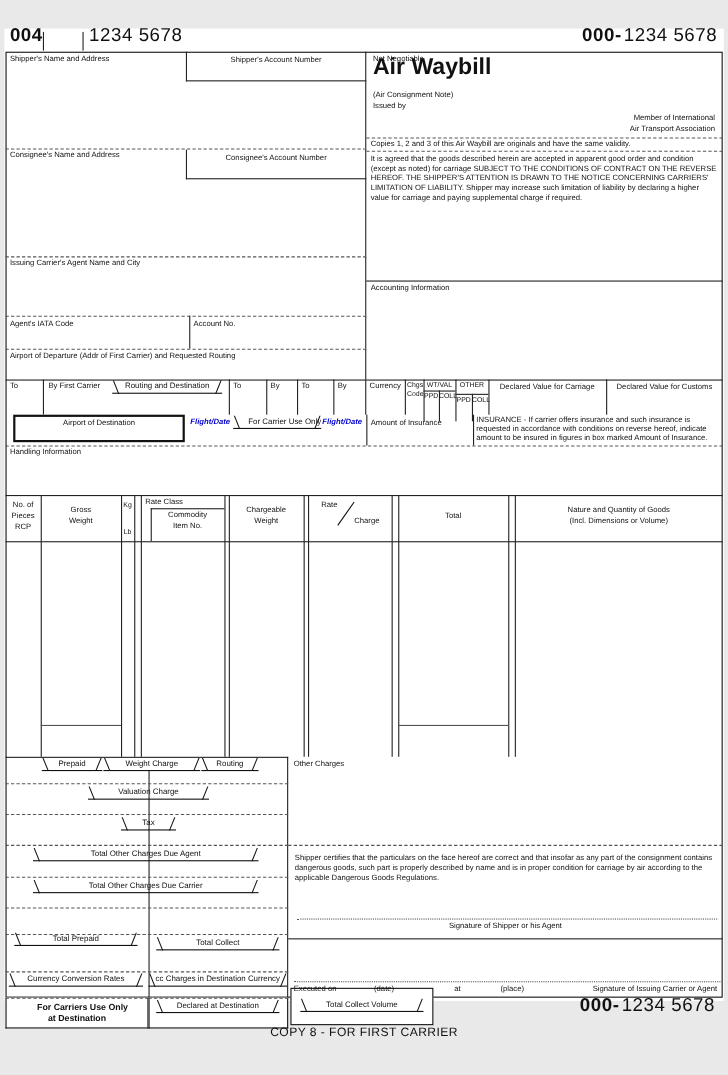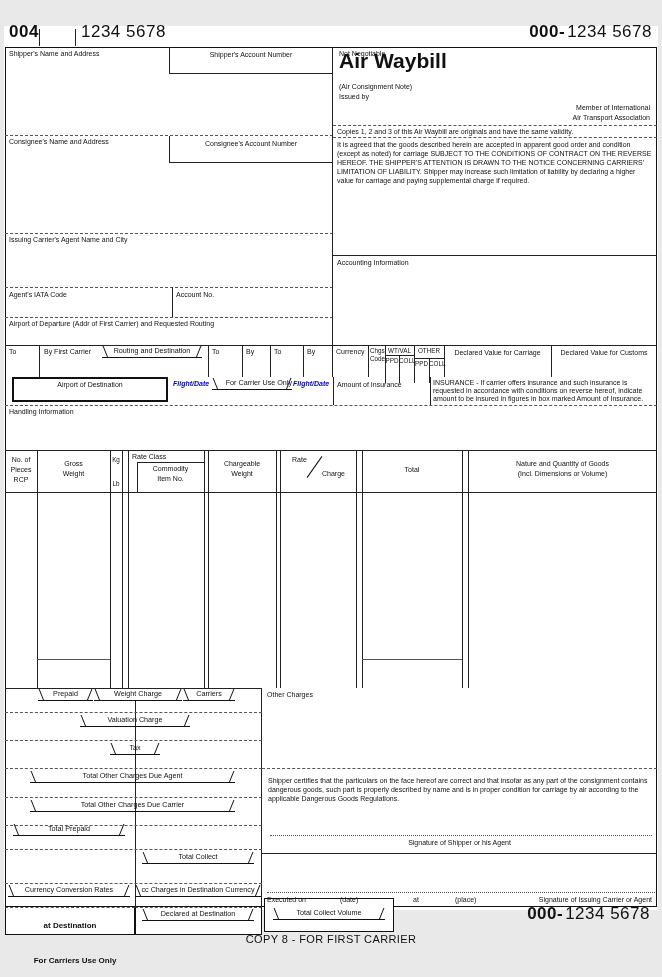--- a/index.html
+++ b/index.html
@@ -162,46 +162,46 @@
   <div class="lbl lbl-c" style="left:468px;top:460px;width:189px;">Nature and Quantity of Goods</div>
   <div class="lbl lbl-c" style="left:468px;top:470px;width:189px;">(Incl. Dimensions or Volume)</div>
   <div class="hline" style="left:37px;top:659px;width:73px;background:#555;"></div>
   <div class="hline" style="left:362px;top:659px;width:100px;background:#555;"></div>
 
   <div class="box" style="left:5px;top:688px;width:257px;height:219px;border-top:1px solid #222;border-right:1px solid #222;"></div>
   <div class="vline" style="left:135px;top:700px;height:235px;"></div>
 
   <div class="trap" style="left:38px;top:689px;width:55px;">Prepaid</div>
   <div class="trap" style="left:94px;top:689px;width:88px;">Weight Charge</div>
-  <div class="trap" style="left:183px;top:689px;width:52px;">Carriers</div>
+  <div class="trap" style="left:183px;top:689px;width:52px;">Routing</div>
 
   <div class="hdash" style="left:5px;top:712px;width:257px;"></div>
   <div class="trap" style="left:80px;top:715px;width:110px;">Valuation Charge</div>
 
   <div class="hdash" style="left:5px;top:740px;width:257px;"></div>
   <div class="trap" style="left:110px;top:743px;width:50px;">Tax</div>
 
   <div class="hdash" style="left:5px;top:768px;width:257px;"></div>
   <div class="trap" style="left:30px;top:771px;width:205px;">Total Other Charges Due Agent</div>
 
   <div class="hdash" style="left:5px;top:797px;width:257px;"></div>
   <div class="trap" style="left:30px;top:800px;width:205px;">Total Other Charges Due Carrier</div>
 
   <div class="hdash" style="left:5px;top:825px;width:257px;"></div>
 
   <div class="hdash" style="left:5px;top:849px;width:257px;"></div>
-  <div class="trap" style="left:13px;top:824px;width:112px;">Total Prepaid</div>
+  <div class="trap" style="left:13px;top:848px;width:112px;">Total Prepaid</div>
   <div class="trap" style="left:142px;top:852px;width:112px;">Total Collect</div>
 
   <div class="hdash" style="left:5px;top:883px;width:257px;"></div>
   <div class="trap" style="left:8px;top:885px;width:122px;">Currency Conversion Rates</div>
   <div class="trap" style="left:135px;top:885px;width:126px;">cc Charges in Destination Currency</div>
 
   <div class="box" style="left:5px;top:907px;width:130px;height:28px;border:1px solid #111;border-top:1px dashed #555;background:#fff;"></div>
-  <div class="lbl lbl-c" style="left:5px;top:912px;width:140px;font-weight:bold;font-size:8px;margin-top:45px;">For Carriers Use Only</div>
+  <div class="lbl lbl-c" style="left:5px;top:912px;width:140px;font-weight:bold;font-size:8px;">For Carriers Use Only</div>
   <div class="lbl lbl-c" style="left:5px;top:922px;width:130px;font-weight:bold;font-size:8px;">at Destination</div>
   <div class="box" style="left:135px;top:907px;width:127px;height:28px;border:1px solid #111;border-top:1px dashed #555;background:#fff;"></div>
   <div class="trap" style="left:142px;top:909px;width:112px;">Declared at Destination</div>
   <div class="box" style="left:264px;top:898px;width:130px;height:34px;border:1px solid #111;background:#fff;"></div>
   <div class="trap" style="left:273px;top:908px;width:112px;">Total Collect Volume</div>
 
   <div class="box field" style="left:262px;top:688px;width:395px;height:80px;"></div>
   <div class="lbl" style="left:267px;top:691px;">Other Charges</div>
 
   <div class="hdash" style="left:262px;top:768px;width:395px;"></div>

